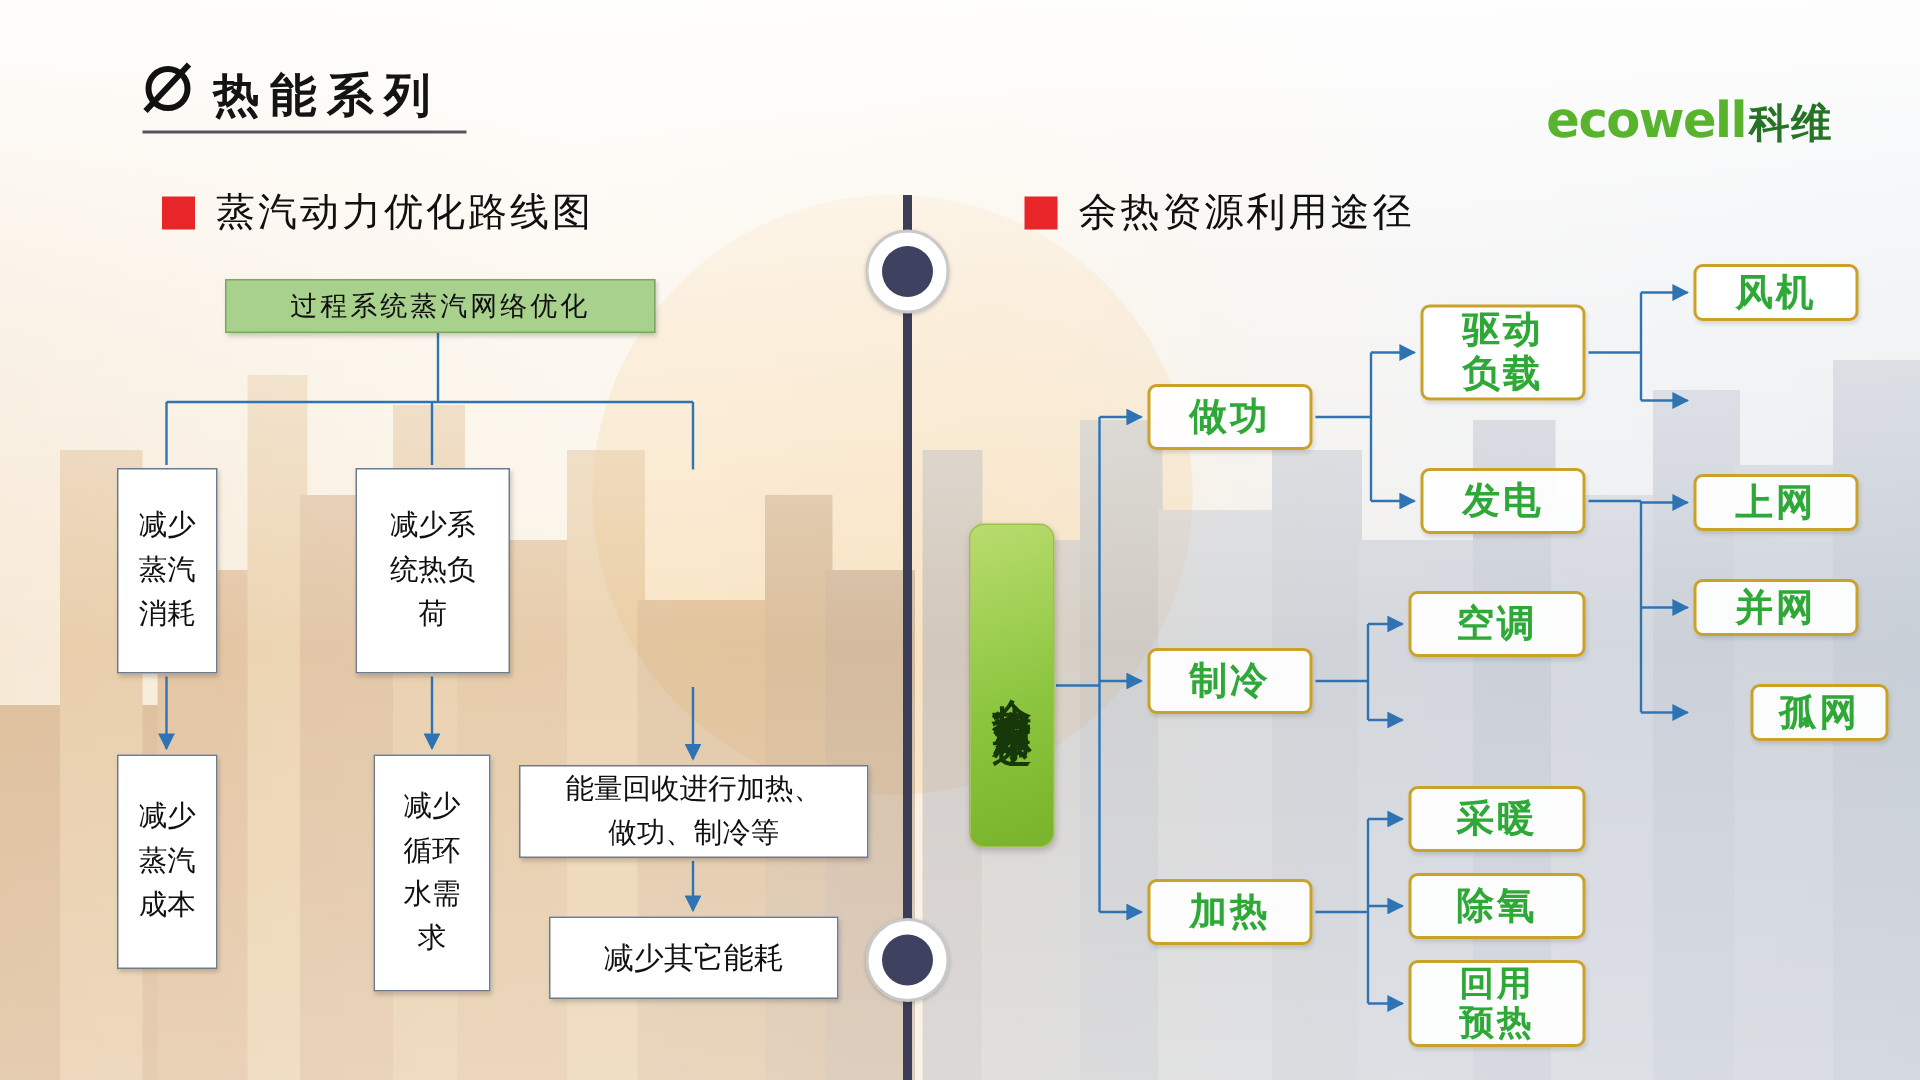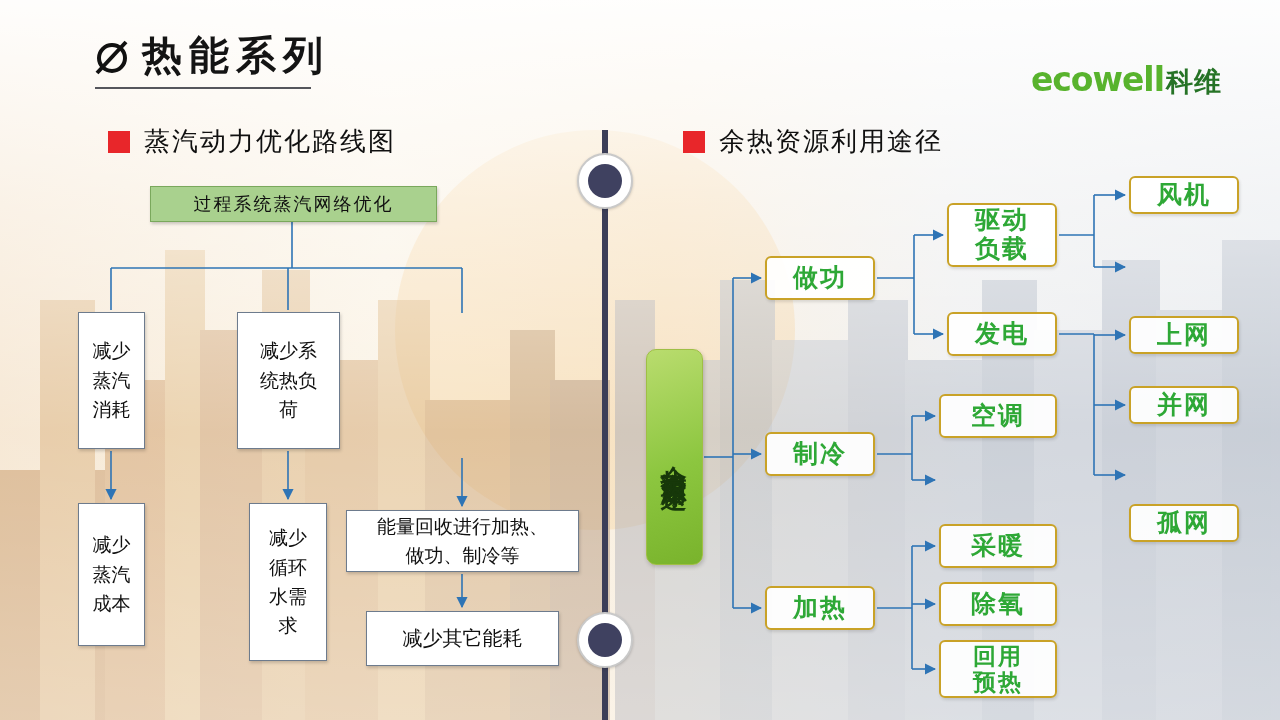--- a/index.html
+++ b/index.html
@@ -4,21 +4,21 @@
 <style>
   * { margin:0; padding:0; box-sizing:border-box; }
   html,body { width:1280px; height:720px; }
   body { font-family:"DejaVu Sans","Liberation Sans",sans-serif; color:#141414; }
   .slide { position:relative; width:1280px; height:720px; overflow:hidden; background:#f4f0e8; }
   .bg-svg { position:absolute; left:0; top:0; width:1280px; height:720px; }
   .connector-svg { position:absolute; left:0; top:0; width:1280px; height:720px; pointer-events:none; }
 
   
   .title-row { position:absolute; left:92px; top:28px; display:flex; align-items:center; gap:10px; }
-  .page-title { font-size:40px; font-weight:700; letter-spacing:7px; color:#141414; }
+  .page-title { font-size:31px; font-weight:700; letter-spacing:7px; color:#141414;margin-top:15px; }
   .title-underline { position:absolute; left:95px; top:87px; width:216px; height:2px; background:#55565c; }
 
   
   .logo { position:absolute; right:58px; top:60px; display:flex; align-items:baseline; }
   .logo-en { font-size:33px; font-weight:800; color:#58b32d; letter-spacing:-1px; }
   .logo-cn { font-size:27px; font-weight:700; color:#267326; margin-left:2px; letter-spacing:1px; }
 
   
   .section-heading { position:absolute; display:flex; align-items:center; gap:14px; }
   .red-square { width:22px; height:22px; background:#e8262a; flex:0 0 auto; }
@@ -207,15 +207,15 @@
   <div class="box ybox" style="left:947px; top:312px; width:110px; height:44px;">发电</div>
   <div class="box ybox" style="left:939px; top:394px; width:118px; height:44px;">空调</div>
   <div class="box ybox" style="left:939px; top:524px; width:118px; height:44px;">采暖</div>
   <div class="box ybox" style="left:939px; top:582px; width:118px; height:44px;">除氧</div>
   <div class="box ybox" style="left:939px; top:640px; width:118px; height:58px; font-size:23px;">回用
 预热</div>
 
   <div class="box ybox" style="left:1129px; top:176px; width:110px; height:38px;">风机</div>
   <div class="box ybox" style="left:1129px; top:316px; width:110px; height:38px;">上网</div>
   <div class="box ybox" style="left:1129px; top:386px; width:110px; height:38px;">并网</div>
-  <div class="box ybox" style="left:1129px; top:456px; width:110px; height:38px;margin-top:48px;">孤网</div>
+  <div class="box ybox" style="left:1167px; top:456px; width:92px; height:38px;">孤网</div>
 
 </div>
 
 </body></html>

